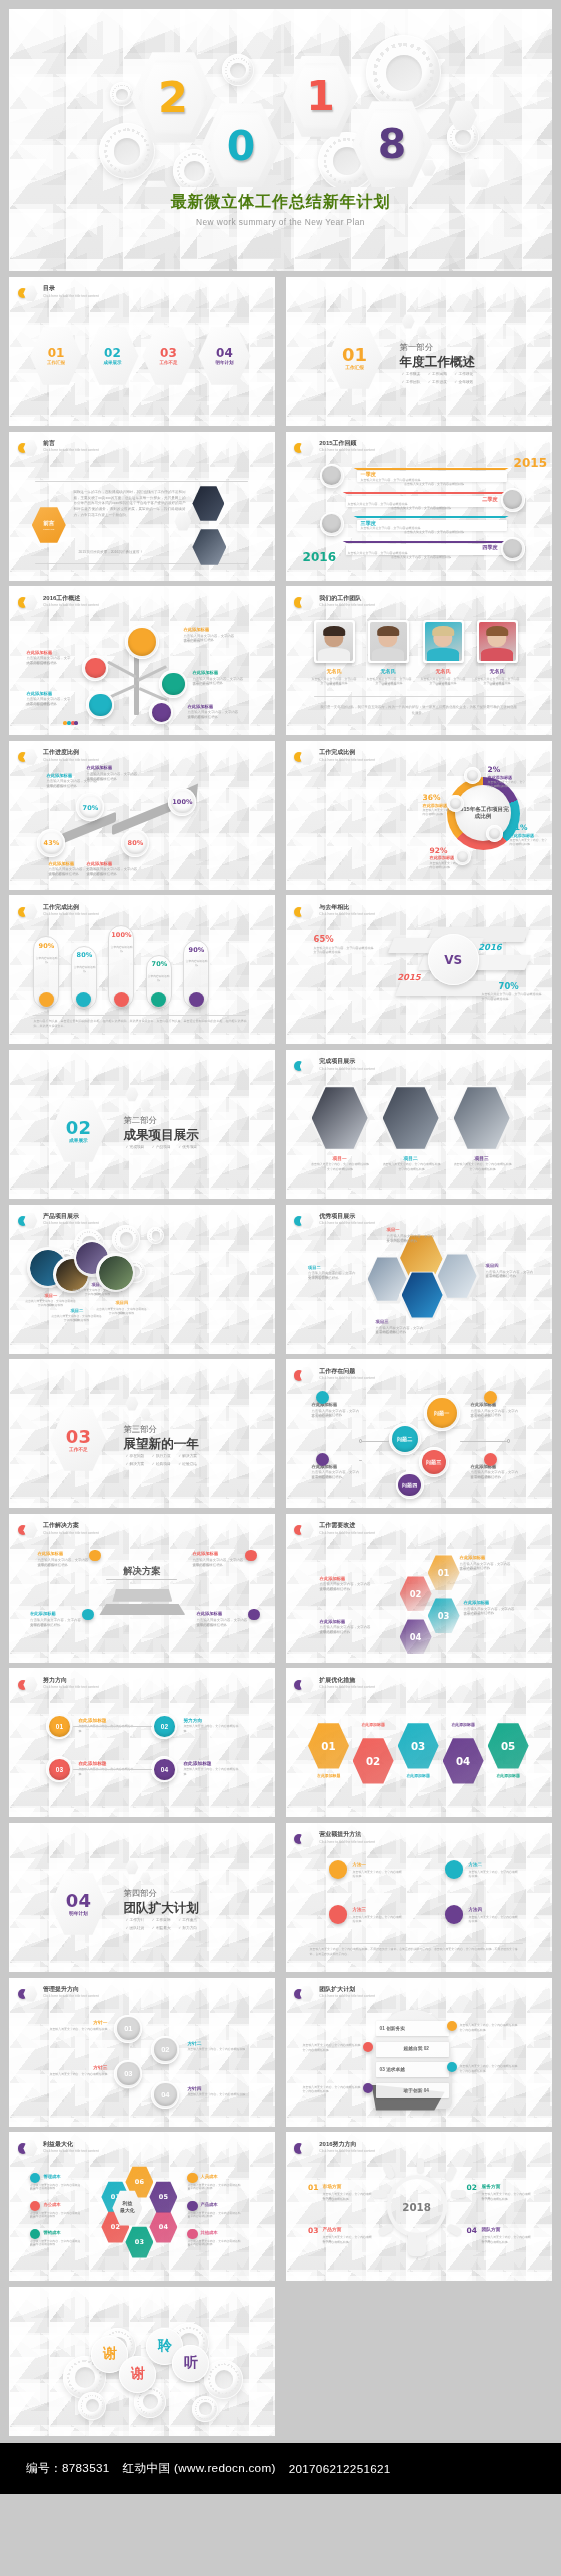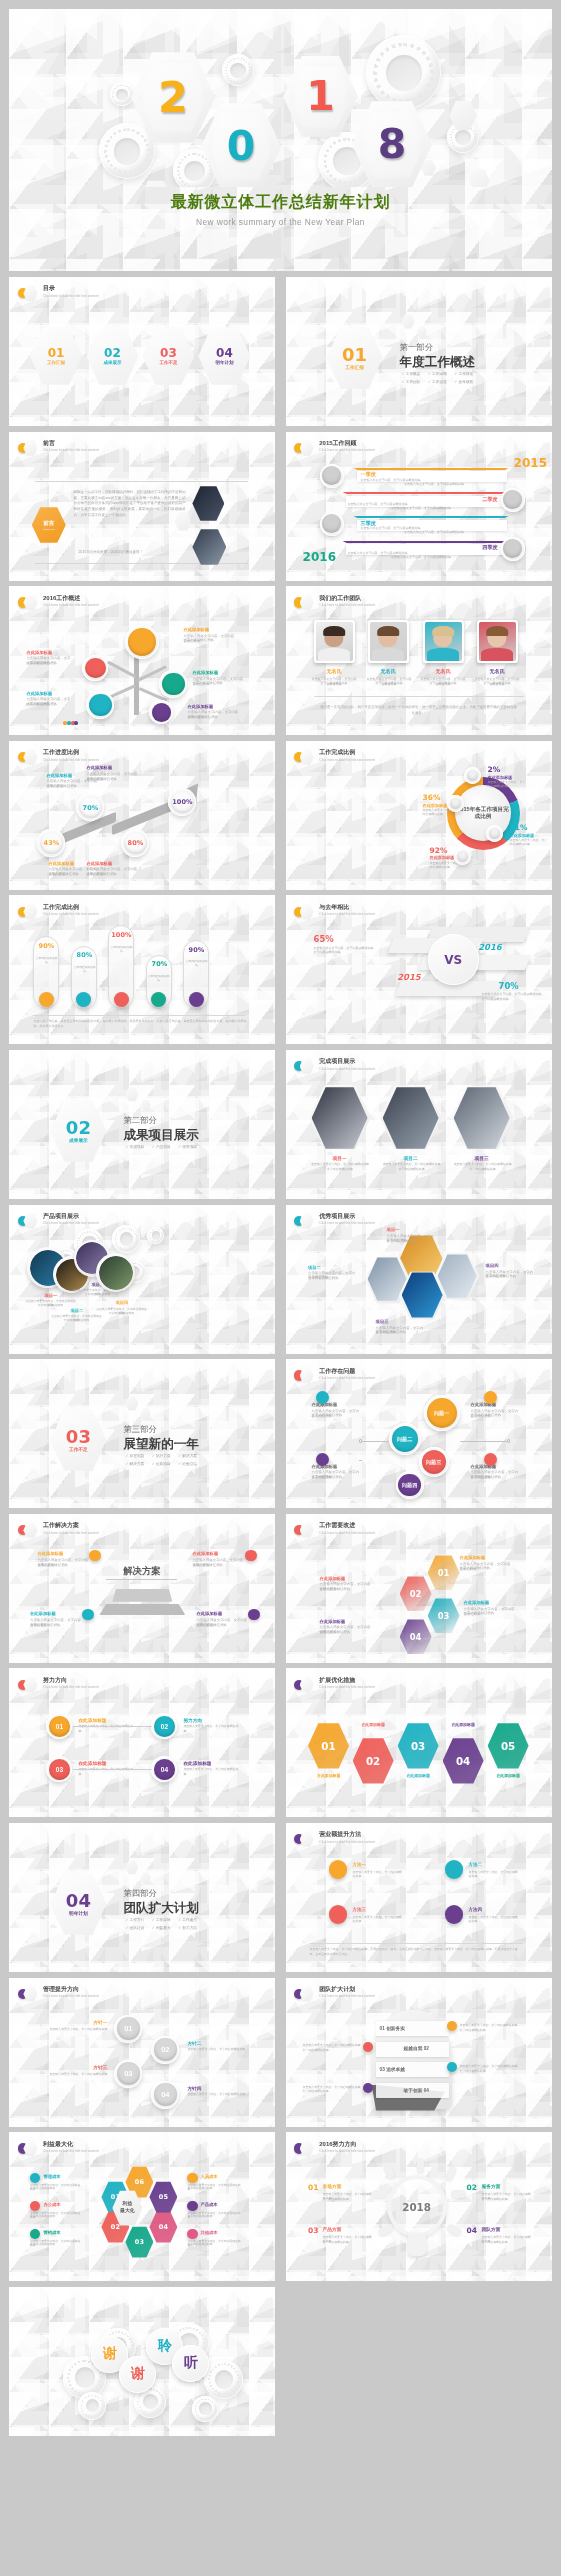--- a/index.html
+++ b/index.html
@@ -1111,14 +1111,19 @@
         </div>
         <div class="circ" style="left:137px;top:41px;width:37px;height:37px;">
           <div style="font-size:14px;font-weight:bold;color:#1fb3c4;">聆</div>
         </div>
         <div class="circ" style="left:163px;top:58px;width:37px;height:37px;">
           <div style="font-size:14px;font-weight:bold;color:#6a3f8f;">听</div>
         </div>
       </div>
     </div>
 
+  <div class="footer">
+    <span class="seg">编号：8783531</span>
+    <span class="seg">红动中国 (www.redocn.com)</span>
+    <span class="seg">201706212251621</span>
+  </div>
 </div>
 
 
 </body></html>

